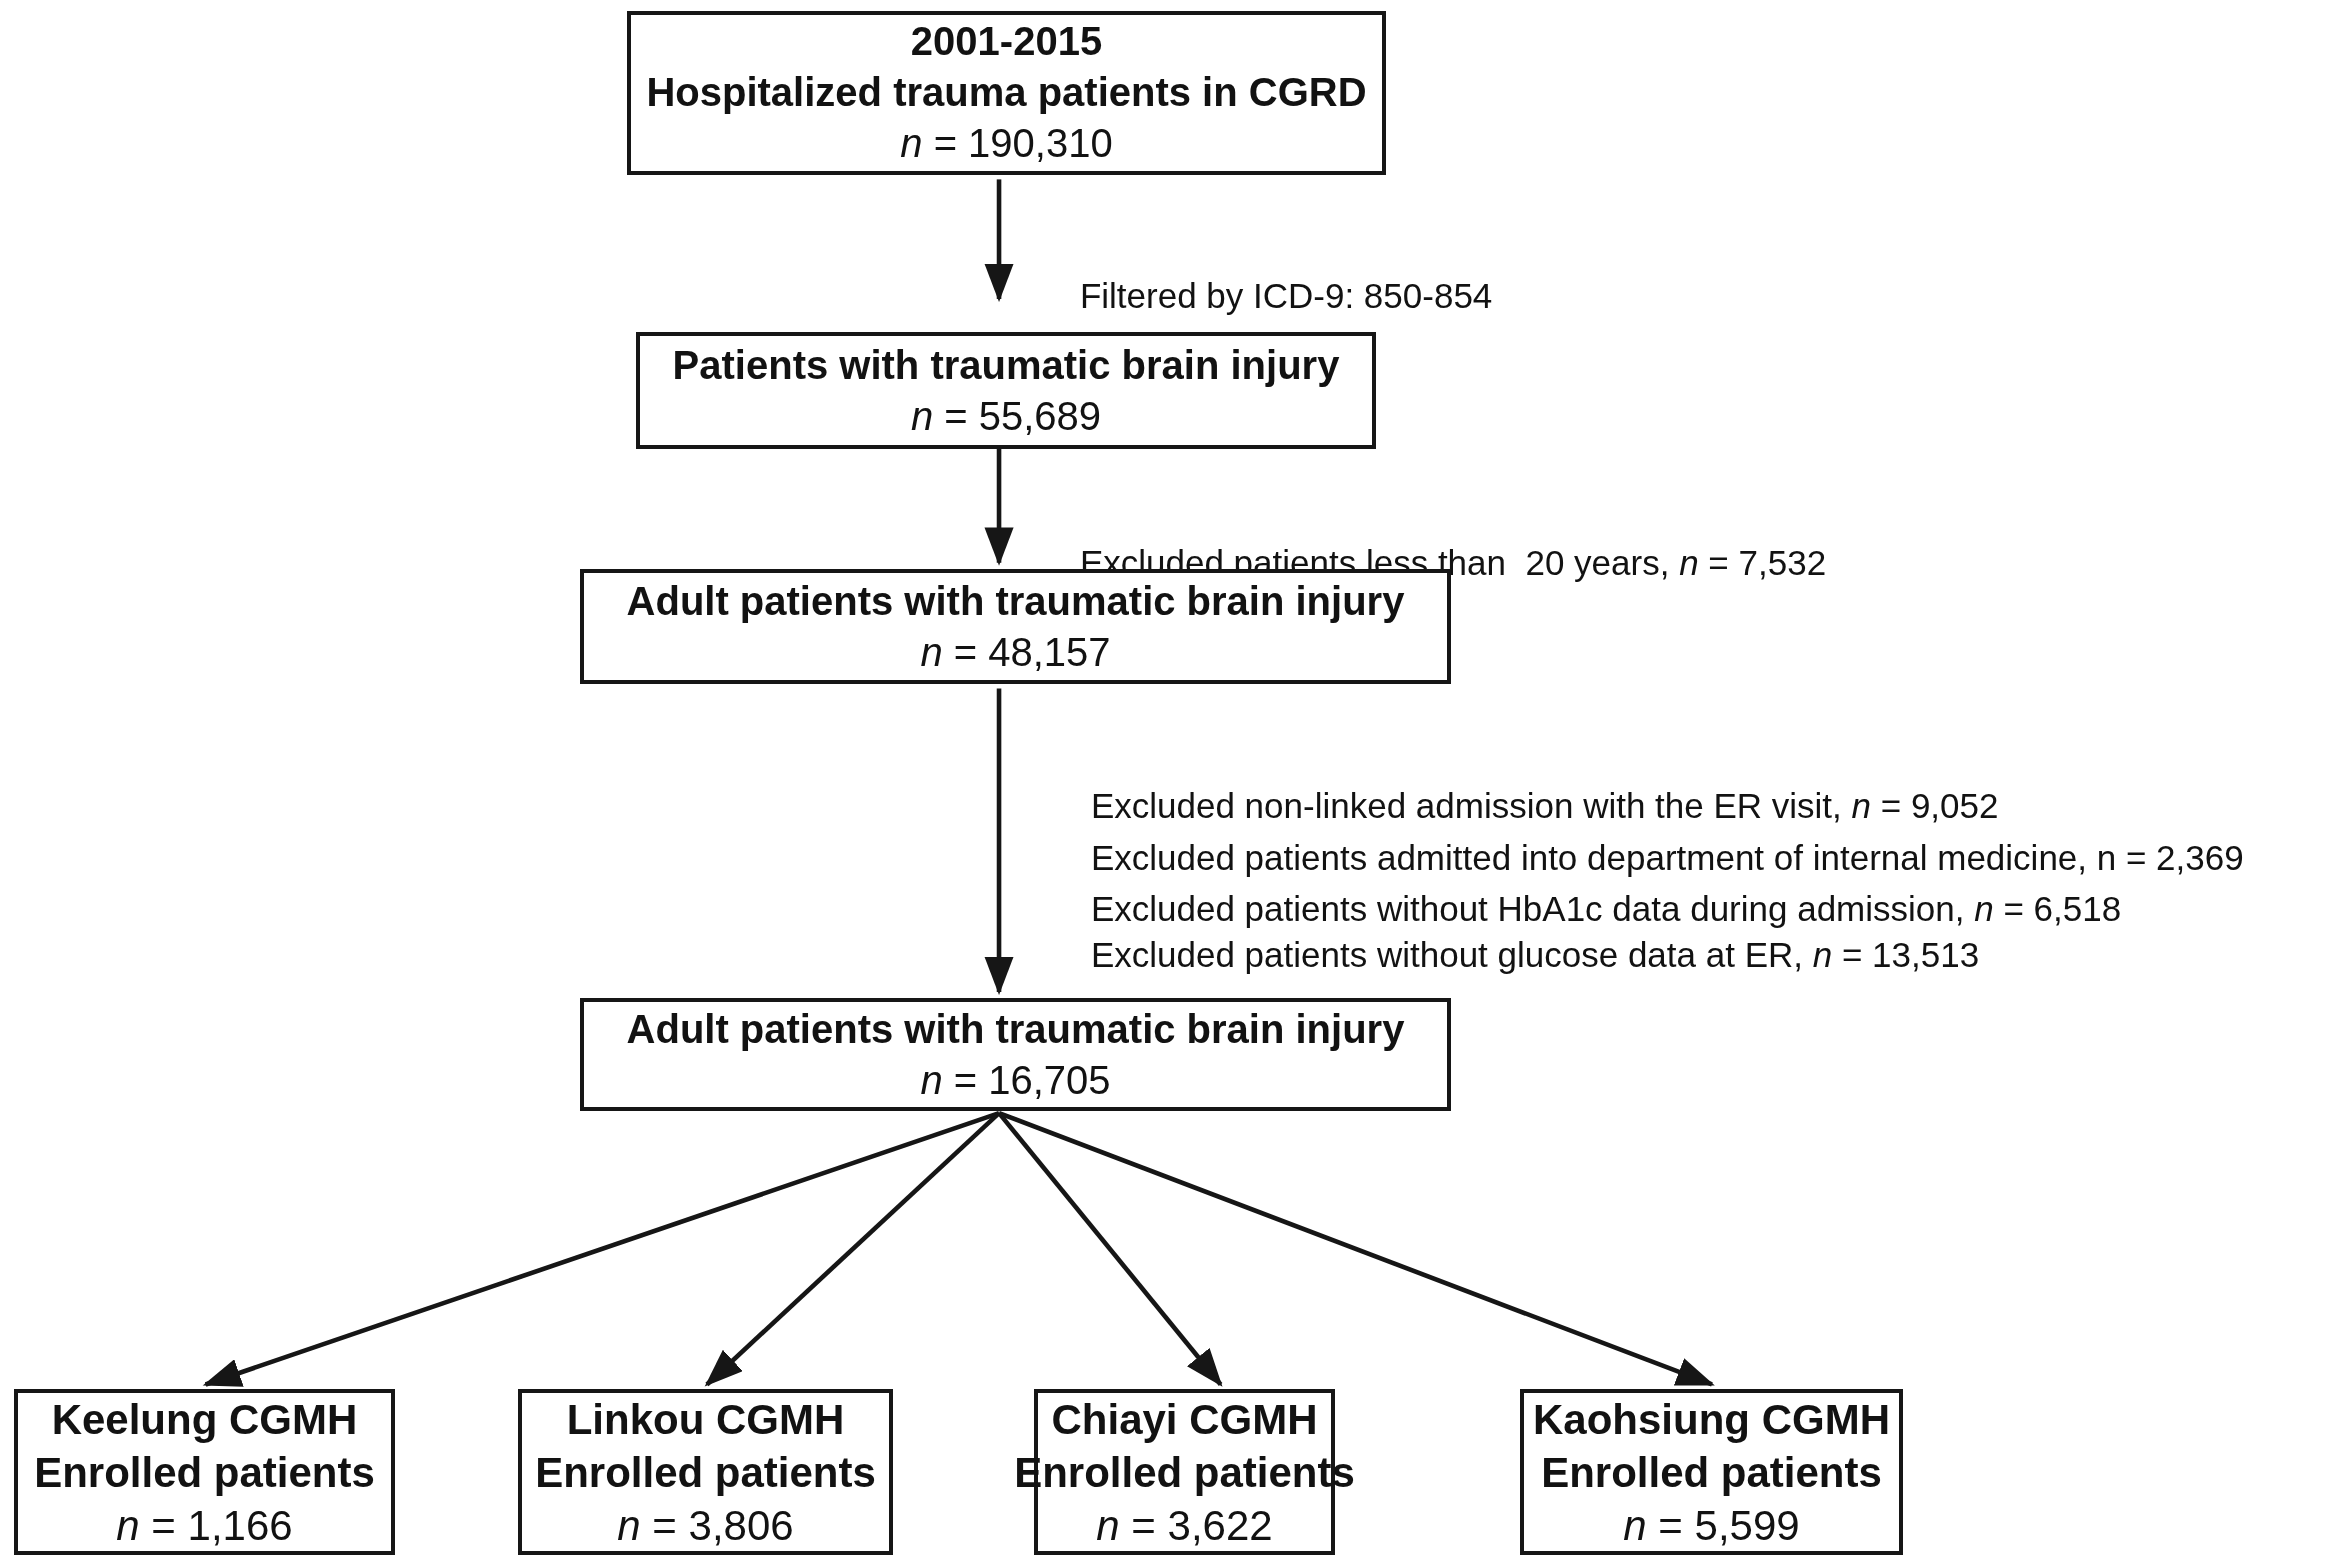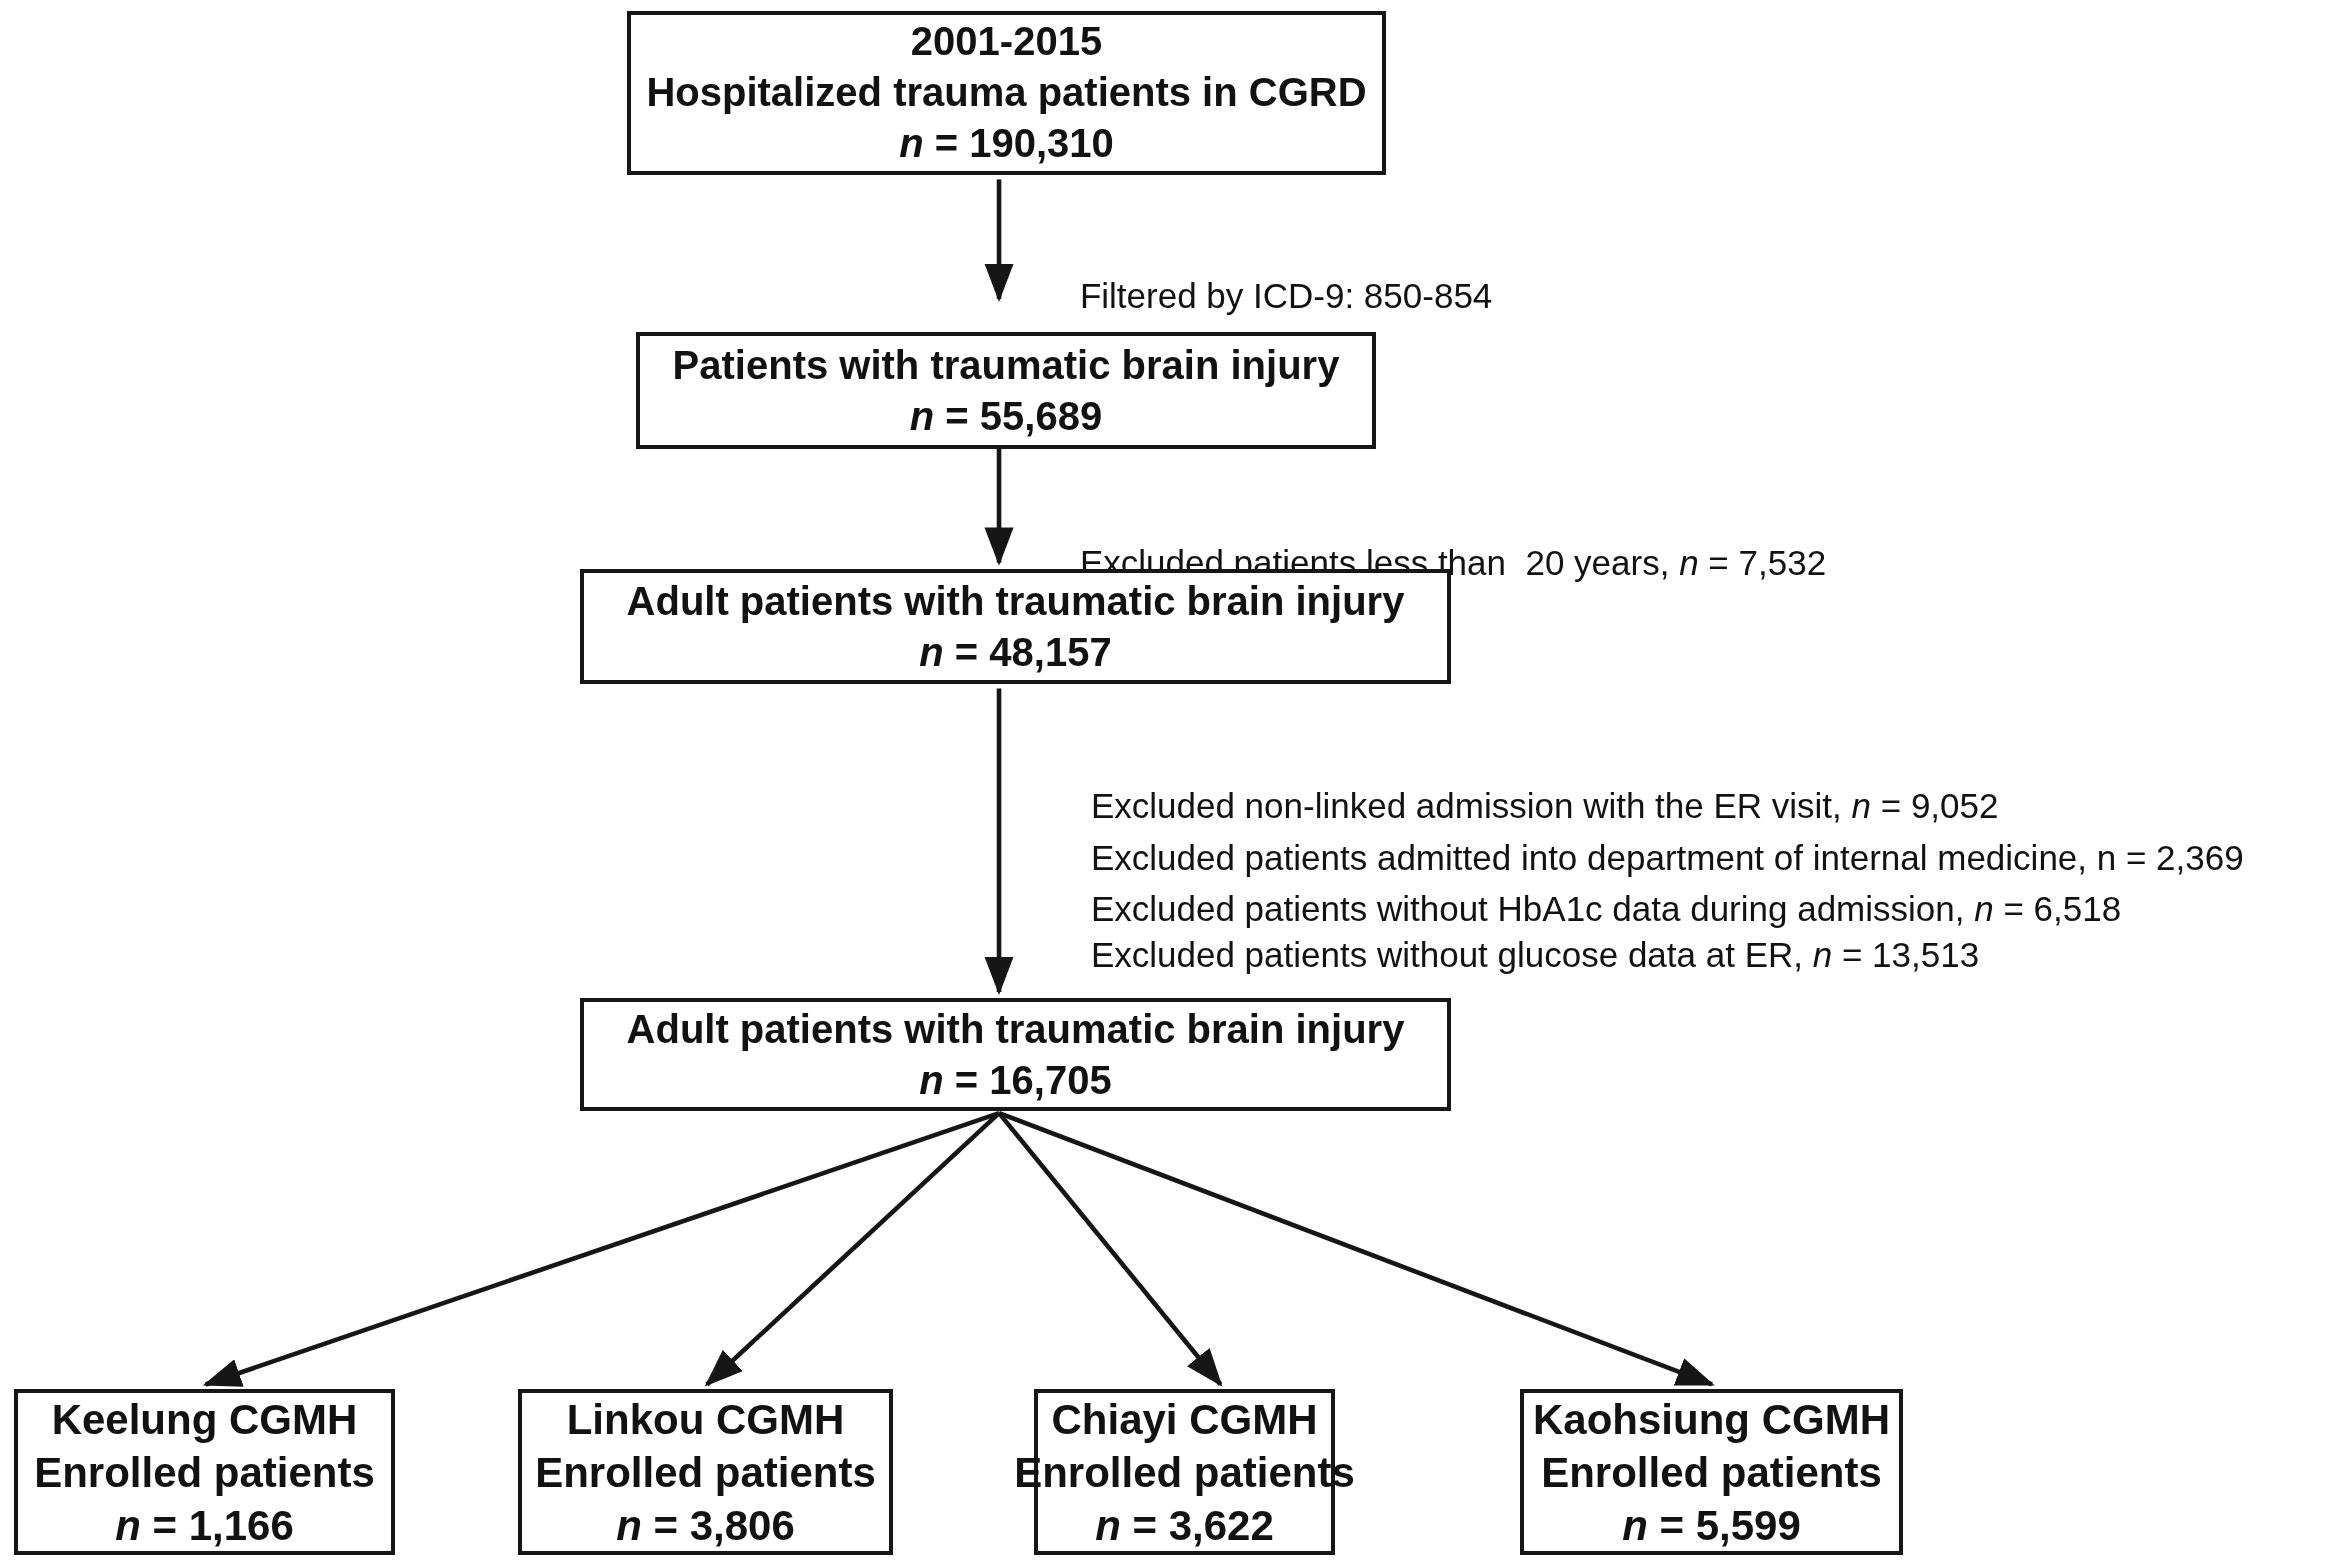--- a/index.html
+++ b/index.html
@@ -36,21 +36,21 @@
   }
   .box .line {
     font-size: 40px;
     line-height: 51px;
     font-weight: bold;
     white-space: nowrap;
   }
   .box .count-line {
     font-size: 40px;
     line-height: 51px;
-    font-weight: bold;
+    font-weight: normal;
     white-space: pre;
   }
   .box.small .line {
     font-size: 42px;
     line-height: 53px;
   }
   .box.small .count-line {
     font-size: 42px;
     line-height: 53px;
   }

